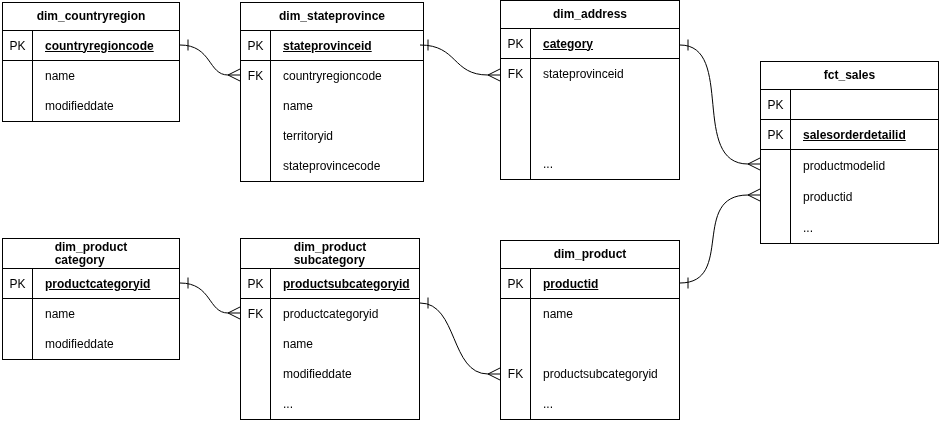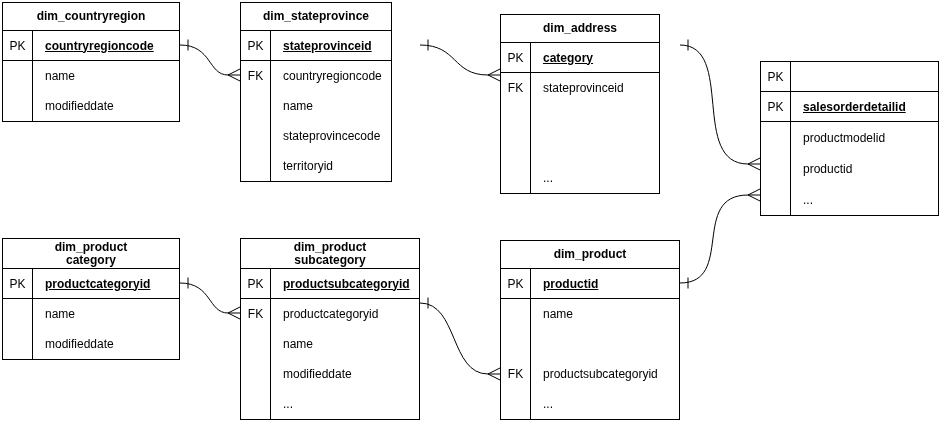--- a/index.html
+++ b/index.html
@@ -29,21 +29,21 @@
     z-index: 2;
   }
 
   .t-title {
     height: 28px;
     border-bottom: 1px solid #000000;
     font-weight: bold;
     display: flex;
     align-items: center;
     justify-content: center;
-    text-align: center;
+    text-align: left;
     white-space: pre-line;
     line-height: 13px;
   }
   .t-title.two-line { height: 30px; }
 
   .t-row {
     display: grid;
     grid-template-columns: 30px 1fr;
     height: 30px;
   }
@@ -123,45 +123,45 @@
     <div class="t-row">
       <div class="key"></div>
       <div class="field">name</div>
     </div>
     <div class="t-row">
       <div class="key"></div>
       <div class="field">modifieddate</div>
     </div>
   </div>
 
-  <div class="er-table" style="left:240px; top:2px; width:152px;">
+  <div class="er-table" style="left:240px; top:2px; width:184px;">
     <div class="t-title">dim_stateprovince</div>
     <div class="t-row pk">
       <div class="key">PK</div>
       <div class="field">stateprovinceid</div>
     </div>
     <div class="t-row">
       <div class="key">FK</div>
       <div class="field">countryregioncode</div>
     </div>
     <div class="t-row">
       <div class="key"></div>
       <div class="field">name</div>
     </div>
     <div class="t-row">
       <div class="key"></div>
+      <div class="field">territoryid</div>
+    </div>
+    <div class="t-row">
+      <div class="key"></div>
       <div class="field">stateprovincecode</div>
     </div>
-    <div class="t-row">
-      <div class="key"></div>
-      <div class="field">territoryid</div>
-    </div>
-  </div>
-
-  <div class="er-table" style="left:500px; top:14px; width:160px;">
+  </div>
+
+  <div class="er-table" style="left:500px; top:0; width:180px;">
     <div class="t-title">dim_address</div>
     <div class="t-row pk">
       <div class="key">PK</div>
       <div class="field">category</div>
     </div>
     <div class="t-row">
       <div class="key">FK</div>
       <div class="field">stateprovinceid</div>
     </div>
     <div class="t-row">
@@ -170,20 +170,21 @@
     <div class="t-row">
       <div class="key"></div>
     </div>
     <div class="t-row">
       <div class="key"></div>
       <div class="field">...</div>
     </div>
   </div>
 
   <div class="er-table" style="left:760px; top:61px; width:179px;">
+    <div class="t-title">fct_sales</div>
     <div class="t-row pk">
       <div class="key">PK</div>
     </div>
     <div class="t-row pk">
       <div class="key">PK</div>
       <div class="field">salesorderdetailid</div>
     </div>
     <div class="t-row r31">
       <div class="key"></div>
       <div class="field">productmodelid</div>

